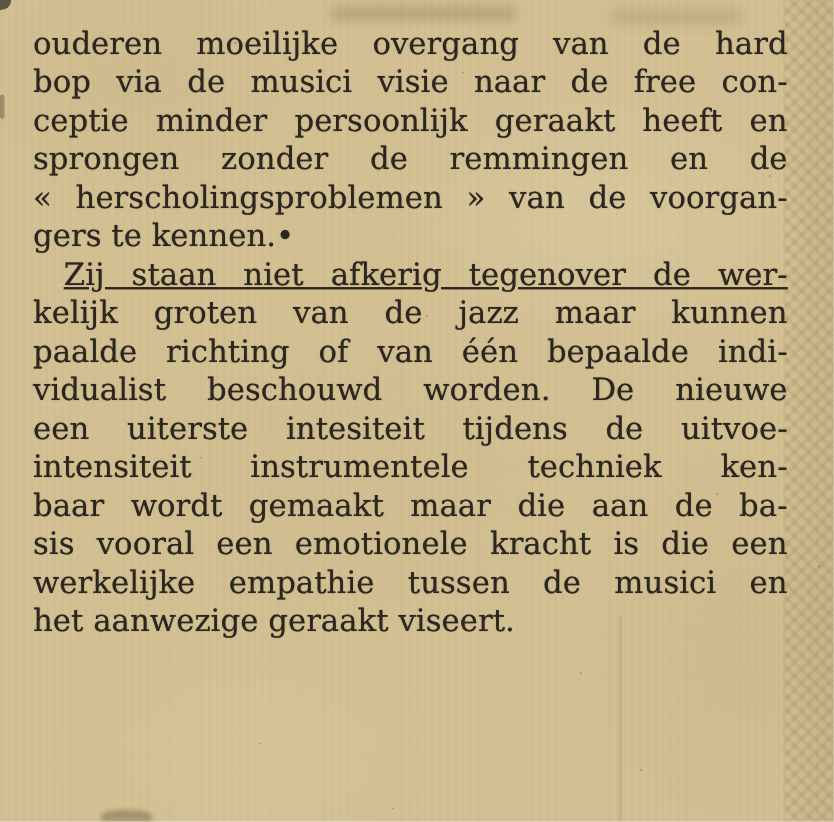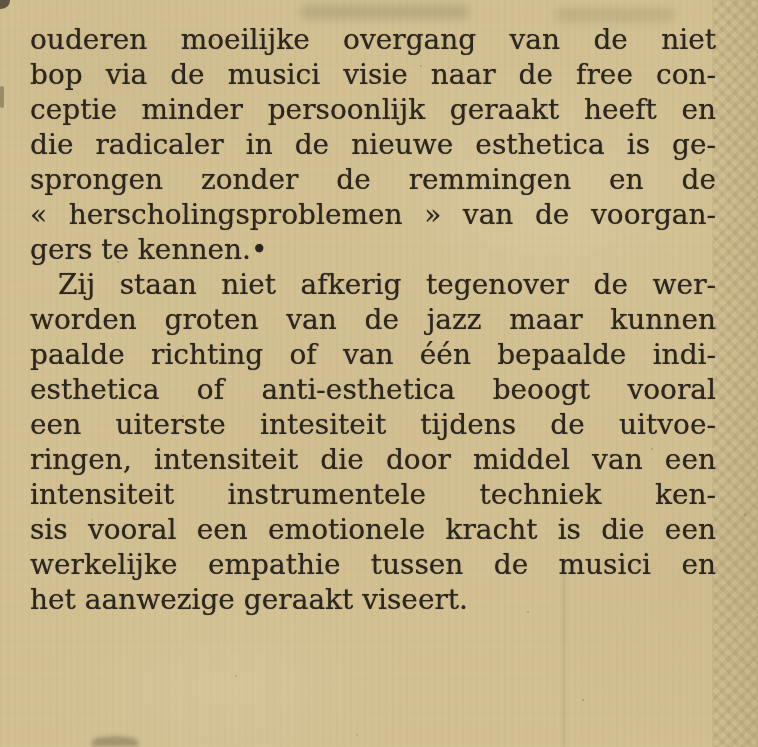--- a/index.html
+++ b/index.html
@@ -78,52 +78,51 @@
   .line {
     font-size: 28px;
     line-height: 35px;
     color: #2b261e;
     text-shadow: 0 0 1px rgba(43,38,30,0.65);
     text-align: justify;
     text-align-last: justify;
     white-space: normal;
   }
   .line.para-end { text-align-last: left; }
-  .line.indent { text-indent: 28px; }
+  .line.indent { text-indent: 28px; text-decoration: underline; }
 </style>
 </head>
 <body>
 
 <div class="clipping">
 
   <div class="edge-right"></div>
   <div class="corner-mark"></div>
   <div class="left-edge-mark"></div>
   <div class="bottom-smudge"></div>
   <div class="crease"></div>
   <div class="ghost-a"></div>
   <div class="ghost-b"></div>
   <div class="specks"></div>
 
   <article class="article">
     <div class="para">
-      <div class="line">ouderen moeilijke overgang van de niet</div>
+      <div class="line">ouderen moeilijke overgang van de hard</div>
       <div class="line">bop via de musici visie naar de free con-</div>
       <div class="line">ceptie minder persoonlijk geraakt heeft en</div>
-      <div class="line">die radicaler in de nieuwe esthetica is ge-</div>
       <div class="line">sprongen zonder de remmingen en de</div>
       <div class="line">« herscholingsproblemen » van de voorgan-</div>
       <div class="line para-end">gers te kennen.•</div>
     </div>
     <div class="para">
       <div class="line indent">Zij staan niet afkerig tegenover de wer-</div>
-      <div class="line">worden groten van de jazz maar kunnen</div>
+      <div class="line">kelijk groten van de jazz maar kunnen</div>
       <div class="line">paalde richting of van één bepaalde indi-</div>
-      <div class="line">esthetica of anti-esthetica beoogt vooral</div>
+      <div class="line">vidualist beschouwd worden. De nieuwe</div>
       <div class="line">een uiterste intesiteit tijdens de uitvoe-</div>
-      <div class="line">ringen, intensiteit die door middel van een</div>
       <div class="line">intensiteit instrumentele techniek ken-</div>
+      <div class="line">baar wordt gemaakt maar die aan de ba-</div>
       <div class="line">sis vooral een emotionele kracht is die een</div>
       <div class="line">werkelijke empathie tussen de musici en</div>
       <div class="line para-end">het aanwezige geraakt viseert.</div>
     </div>
   </article>
 </div>
 
 </body></html>

